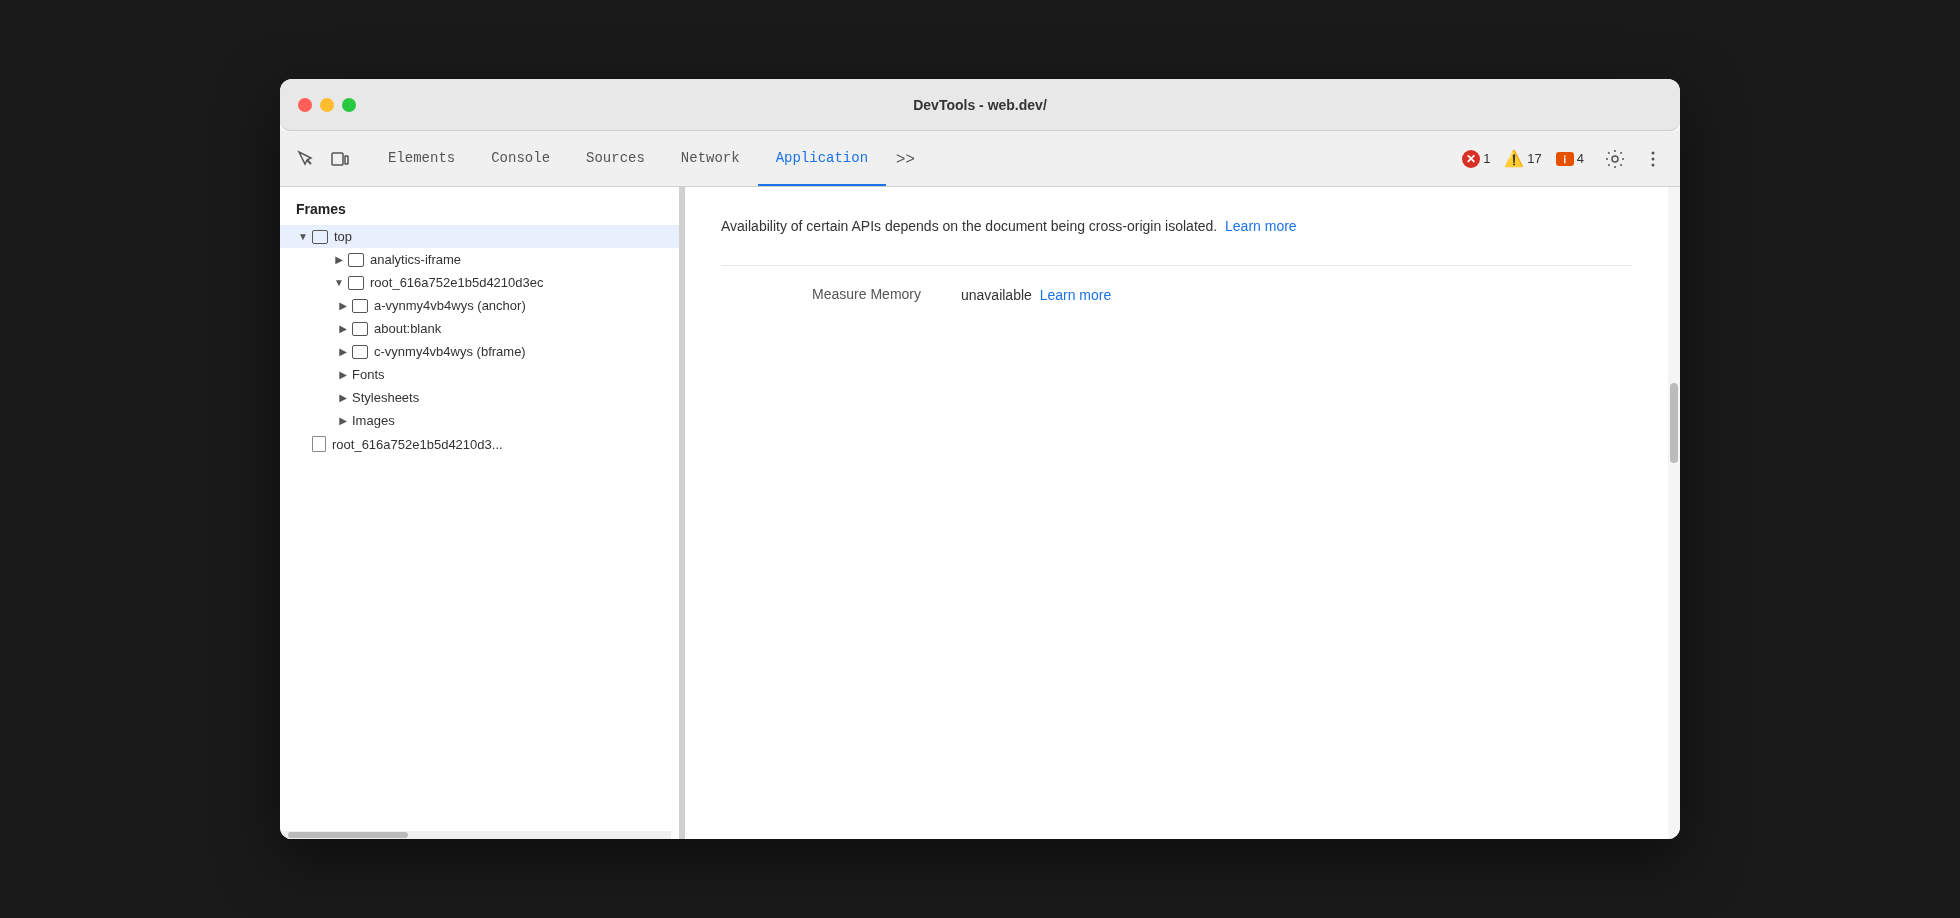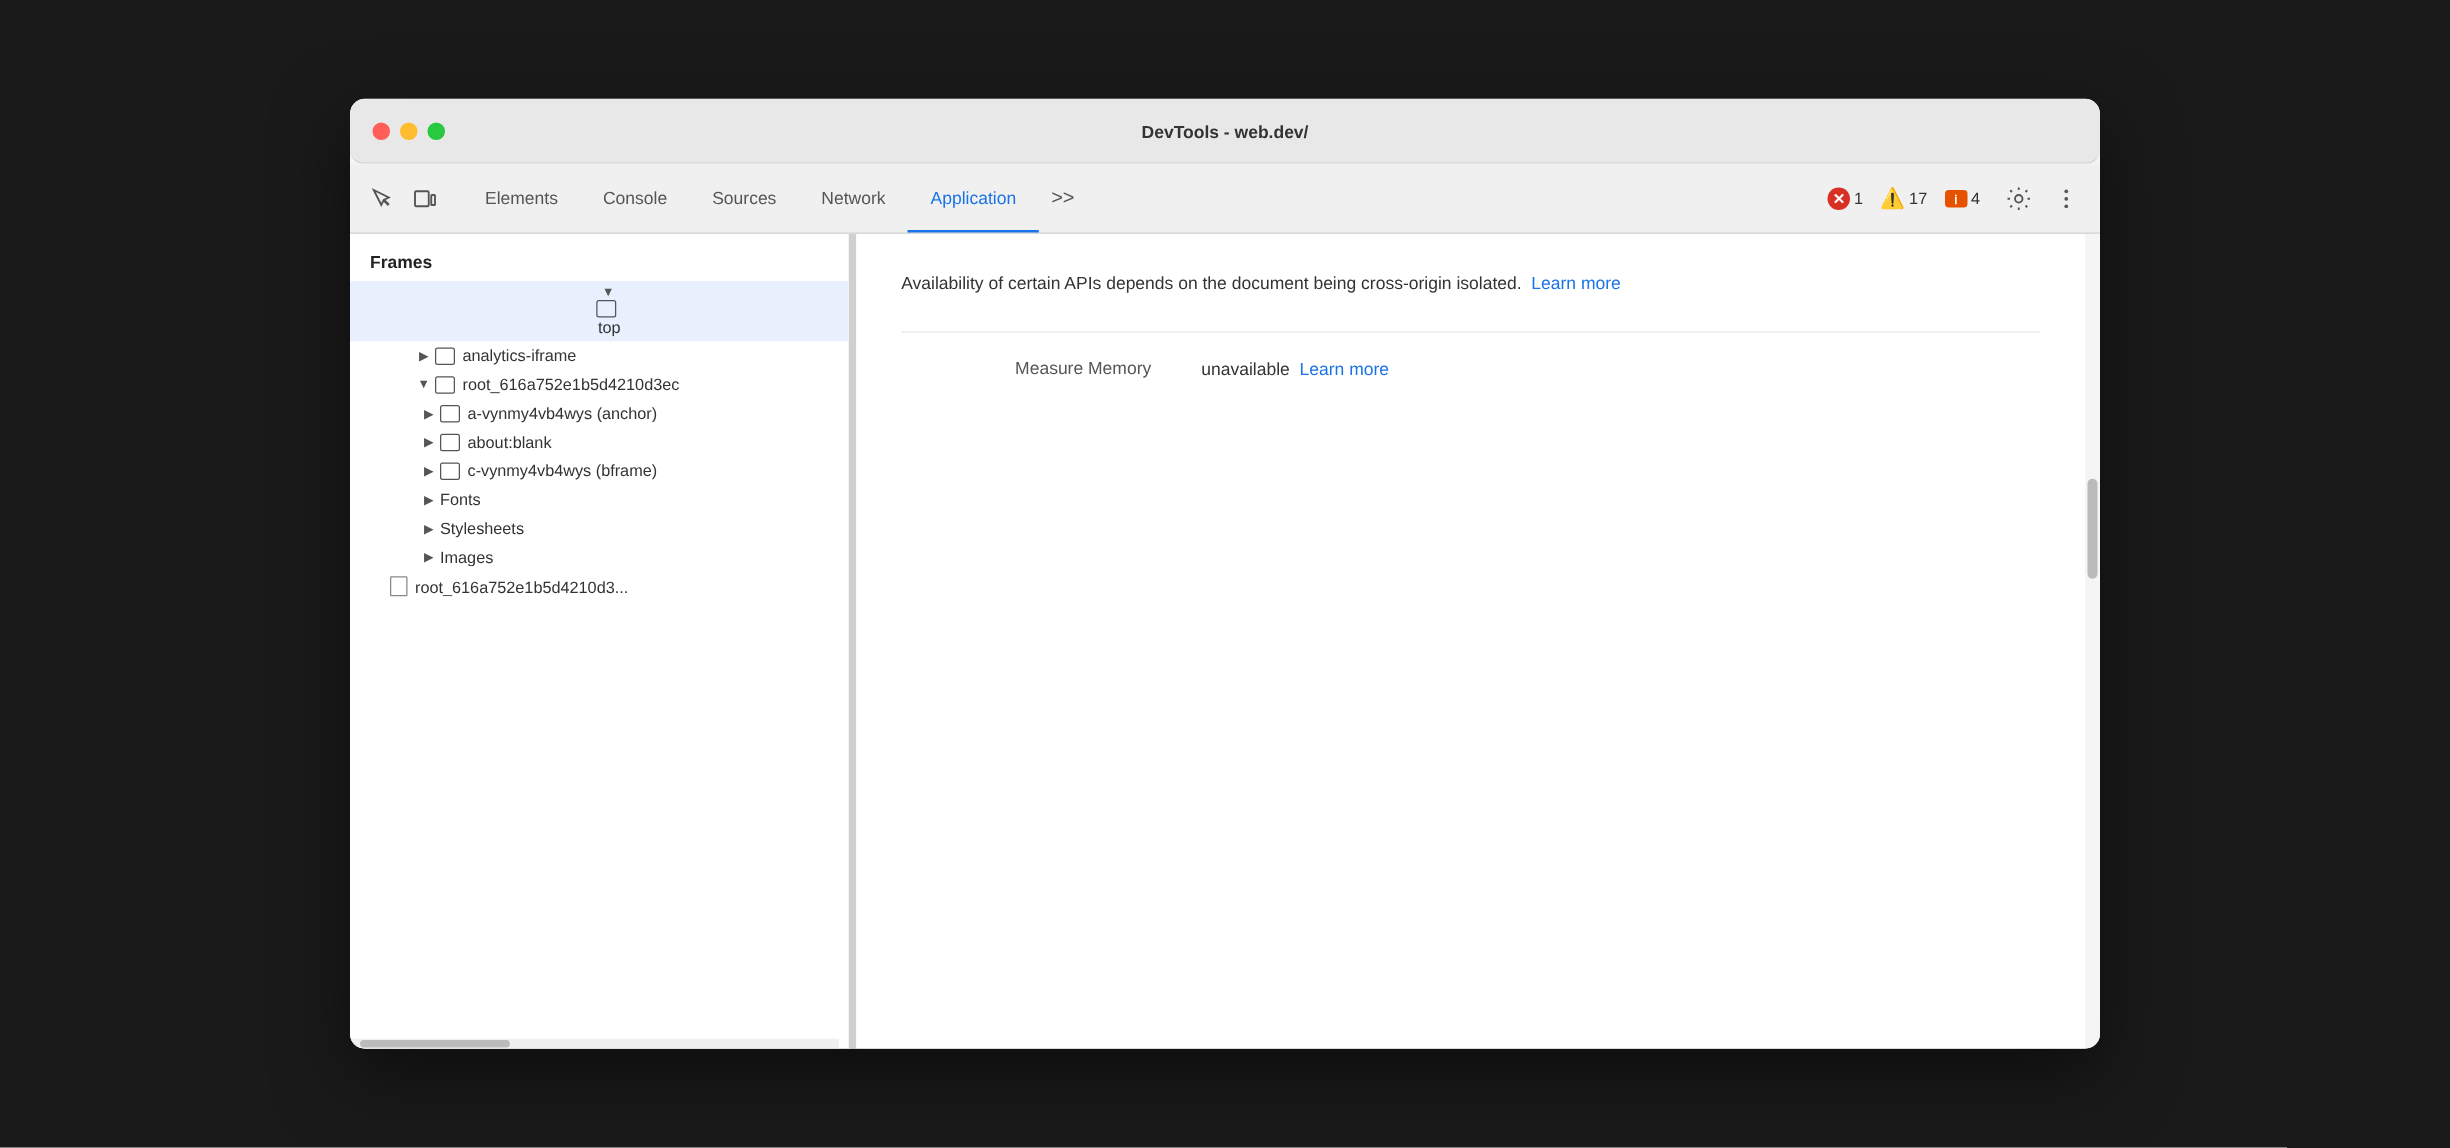--- a/index.html
+++ b/index.html
@@ -104,20 +104,21 @@
     .tab {
       padding: 0 18px;
       height: 100%;
       display: flex;
       align-items: center;
       font-size: 14px;
       color: #555;
       cursor: pointer;
       border-bottom: 2px solid transparent;
       white-space: nowrap;
+      font-family: Liberation Mono, monospace;
     }
 
     .tab.active {
       color: #1a73e8;
       border-bottom: 2px solid #1a73e8;
       font-weight: 500;
     }
 
     .tab-more {
       padding: 0 10px;
@@ -256,21 +257,21 @@
     }
 
     .item-label {
       overflow: hidden;
       text-overflow: ellipsis;
       white-space: nowrap;
       flex: 1;
     }
 
     
-    .indent-1 { padding-left: 16px; flex-direction: column; }
+    .indent-1 { padding-left: 16px; }
     .indent-2 { padding-left: 52px; justify-content: flex-end; }
     .indent-3 { padding-left: 56px; }
     .indent-4 { }
 
     
     .sidebar-hscroll {
       position: absolute;
       bottom: 0;
       left: 0;
       right: 8px;

